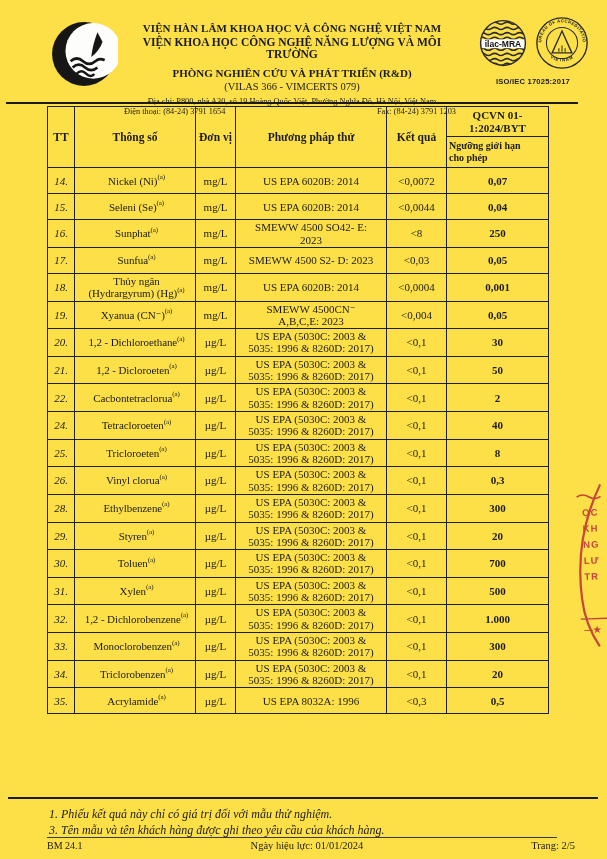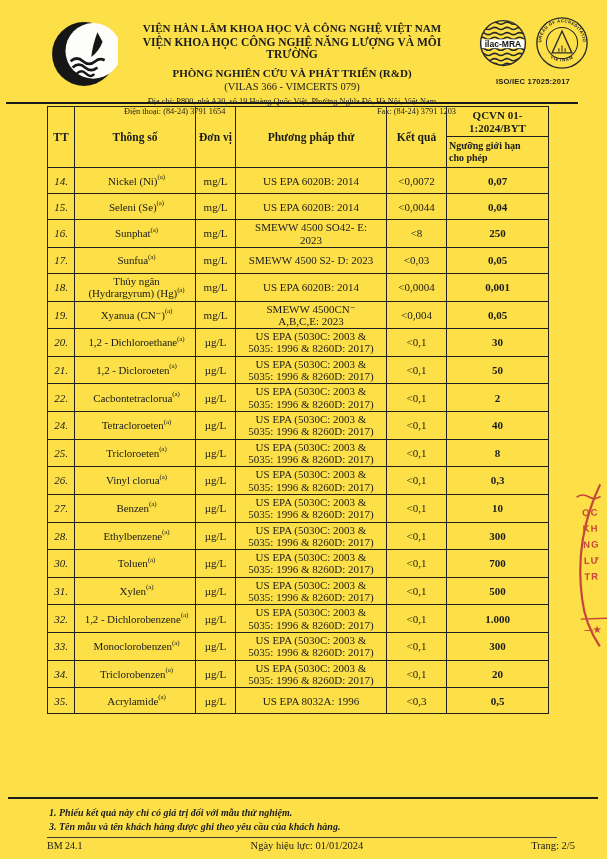--- a/index.html
+++ b/index.html
@@ -46,21 +46,21 @@
   .stamp { position:absolute; left:577px; top:478px; width:70px; height:175px;
            color:#c7453c; font-family:"Liberation Sans", sans-serif; font-weight:bold;
            transform:rotate(-2deg); }
   .stamp-arc { position:absolute; left:-4px; top:0; width:70px; height:175px; }
   .stamp-lines { position:absolute; left:7px; top:28px; display:flex; flex-direction:column; gap:4.5px; }
   .stamp-line { font-size:9.5px; letter-spacing:1px; line-height:1.2; }
   .stamp-star { position:absolute; left:5px; top:146px; font-size:9px; }
 
   
   .bottom-rule { position:absolute; left:8px; top:797px; width:590px; height:2.2px; background:#1c1c1c; }
-  .footnotes { position:absolute; left:49px; top:806px; width:525px; font-size:10px; font-style:italic; line-height:1.36;font-weight:bold; }
+  .footnotes { position:absolute; left:49px; top:806px; width:525px; font-size:12px; font-style:italic; line-height:1.36; }
   .foot-rule { position:absolute; left:47px; top:837px; width:510px; height:1.1px; background:#3a3a3a; }
   .footer-row { position:absolute; left:47px; top:840px; width:528px; display:flex;
                 justify-content:space-between; align-items:flex-start; font-size:10px; }
   .footer-mid { font-size:10.5px; }
   .footer-page { font-size:10.5px; }
 </style>
 </head>
 <body>
 
 <div class="page">
@@ -268,40 +268,40 @@
         <tr>
           <td class="c-tt">26.</td>
           <td class="c-param"><span>Vinyl clorua</span><sup class="psup">(a)</sup></td>
           <td class="c-unit">µg/L</td>
           <td class="c-method">US EPA (5030C: 2003 &amp;
 5035: 1996 &amp; 8260D: 2017)</td>
           <td class="c-result">&lt;0,1</td>
           <td class="c-limit">0,3</td>
         </tr>
 
-        <tr>
-          <td class="c-tt">27.</td>
-          <td class="c-param"><span>Benzen</span><sup class="psup">(a)</sup></td>
-          <td class="c-unit">µg/L</td>
-          <td class="c-method">US EPA (5030C: 2003 &amp;
-5035: 1996 &amp; 8260D: 2017)</td>
-          <td class="c-result">&lt;0,1</td>
-          <td class="c-limit">10</td>
-        </tr>
 
         <tr>
           <td class="c-tt">28.</td>
           <td class="c-param"><span>Ethylbenzene</span><sup class="psup">(a)</sup></td>
           <td class="c-unit">µg/L</td>
           <td class="c-method">US EPA (5030C: 2003 &amp;
 5035: 1996 &amp; 8260D: 2017)</td>
           <td class="c-result">&lt;0,1</td>
           <td class="c-limit">300</td>
         </tr>
 
+        <tr>
+          <td class="c-tt">29.</td>
+          <td class="c-param"><span>Styren</span><sup class="psup">(a)</sup></td>
+          <td class="c-unit">µg/L</td>
+          <td class="c-method">US EPA (5030C: 2003 &amp;
+5035: 1996 &amp; 8260D: 2017)</td>
+          <td class="c-result">&lt;0,1</td>
+          <td class="c-limit">20</td>
+        </tr>
 
         <tr>
           <td class="c-tt">30.</td>
           <td class="c-param"><span>Toluen</span><sup class="psup">(a)</sup></td>
           <td class="c-unit">µg/L</td>
           <td class="c-method">US EPA (5030C: 2003 &amp;
 5035: 1996 &amp; 8260D: 2017)</td>
           <td class="c-result">&lt;0,1</td>
           <td class="c-limit">700</td>
         </tr>

